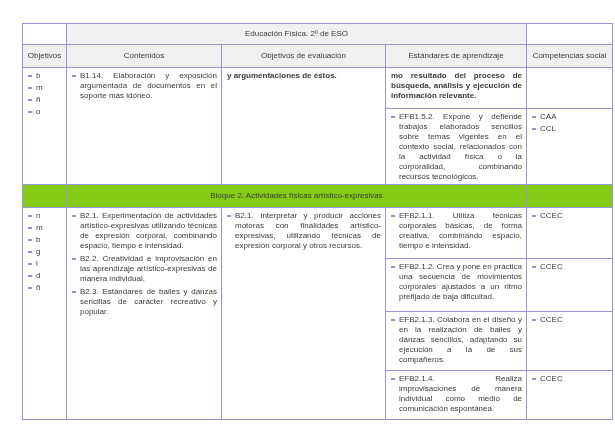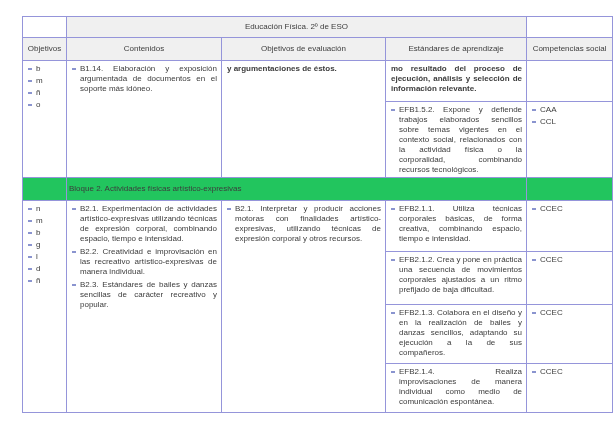--- a/index.html
+++ b/index.html
@@ -1,37 +1,37 @@
 <!DOCTYPE html>
 <html lang="es"><head>
 <meta charset="utf-8">
 <style>
   * { box-sizing: border-box; margin: 0; padding: 0; }
   html, body { width: 615px; height: 439px; background: #ffffff; overflow: hidden; }
   body { font-family: "Liberation Sans", sans-serif; color: #3c3c3c; }
   .sheet { position: relative; width: 615px; height: 439px; background: #ffffff; }
 
   table.curric {
-    position: absolute; left: 22px; top: 16px;
+    position: absolute; left: 22px; top: 23px;
     width: 590px; border-collapse: collapse; table-layout: fixed;
   }
   td {
     border: 1px solid #9595da;
     font-size: 8px; line-height: 10px;
     vertical-align: top;
     padding: 3px 4px 2px 5px;
     overflow: hidden;
   }
   td.head, td.title-cell {
     background: #f0f0f0;
     text-align: center; vertical-align: middle;
     padding: 2px;
   }
   td.corner { background: #ffffff; }
-  td.bloque-cell { background: #22c55e; text-align: left; vertical-align: middle; padding: 2px; }
+  td.bloque-cell { background: #84cc16; text-align: center; vertical-align: middle; padding: 2px; }
 
   .just { text-align: justify; }
   .li { position: relative; padding-left: 8px; margin-bottom: 3px; }
   .li:last-child { margin-bottom: 0; }
   .li-tight { margin-bottom: 2px; }
   .blt {
     position: absolute; left: 0; top: 4px;
     width: 4px; height: 2px; background: #8a94cf;
   }
   .cont-text { padding-left: 0; font-weight: bold; } 
@@ -71,21 +71,21 @@
         <div class="li li-tight"><span class="blt"></span><span>ñ</span></div>
         <div class="li li-tight"><span class="blt"></span><span>o</span></div>
       </td>
       <td rowspan="2">
         <div class="li just"><span class="blt"></span><span>B1.14. Elaboración y exposición argumentada de documentos en el soporte más idóneo.</span></div>
       </td>
       <td rowspan="2">
         <div class="cont-text just">y argumentaciones de éstos.</div>
       </td>
       <td>
-        <div class="cont-text just">mo resultado del proceso de ejecución, análisis y selección de información relevante.</div>
+        <div class="cont-text just">mo resultado del proceso de búsqueda, análisis y ejecución de información relevante.</div>
       </td>
       <td></td>
     </tr>
 
     <tr style="height:70px">
       <td>
         <div class="li just"><span class="blt"></span><span>EFB1.5.2. Expone y defiende trabajos elaborados sencillos sobre temas vigentes en el contexto social, relacionados con la actividad física o la corporalidad, combinando recursos tecnológicos.</span></div>
       </td>
       <td>
         <div class="li li-tight"><span class="blt"></span><span>CAA</span></div>
@@ -104,21 +104,21 @@
         <div class="li li-tight"><span class="blt"></span><span>n</span></div>
         <div class="li li-tight"><span class="blt"></span><span>m</span></div>
         <div class="li li-tight"><span class="blt"></span><span>b</span></div>
         <div class="li li-tight"><span class="blt"></span><span>g</span></div>
         <div class="li li-tight"><span class="blt"></span><span>l</span></div>
         <div class="li li-tight"><span class="blt"></span><span>d</span></div>
         <div class="li li-tight"><span class="blt"></span><span>ñ</span></div>
       </td>
       <td rowspan="4">
         <div class="li just"><span class="blt"></span><span>B2.1. Experimentación de actividades artístico-expresivas utilizando técnicas de expresión corporal, combinando espacio, tiempo e intensidad.</span></div>
-        <div class="li just"><span class="blt"></span><span>B2.2. Creatividad e improvisación en las recreativo artístico-expresivas de manera individual.</span></div>
+        <div class="li just"><span class="blt"></span><span>B2.2. Creatividad e improvisación en las aprendizaje artístico-expresivas de manera individual.</span></div>
         <div class="li just"><span class="blt"></span><span>B2.3. Estándares de bailes y danzas sencillas de carácter recreativo y popular.</span></div>
       </td>
       <td rowspan="4">
         <div class="li just"><span class="blt"></span><span>B2.1. Interpretar y producir acciones motoras con finalidades artístico-expresivas, utilizando técnicas de expresión corporal y otros recursos.</span></div>
       </td>
       <td>
         <div class="li just"><span class="blt"></span><span>EFB2.1.1. Utiliza técnicas corporales básicas, de forma creativa, combinando espacio, tiempo e intensidad.</span></div>
       </td>
       <td>
         <div class="li"><span class="blt"></span><span>CCEC</span></div>

